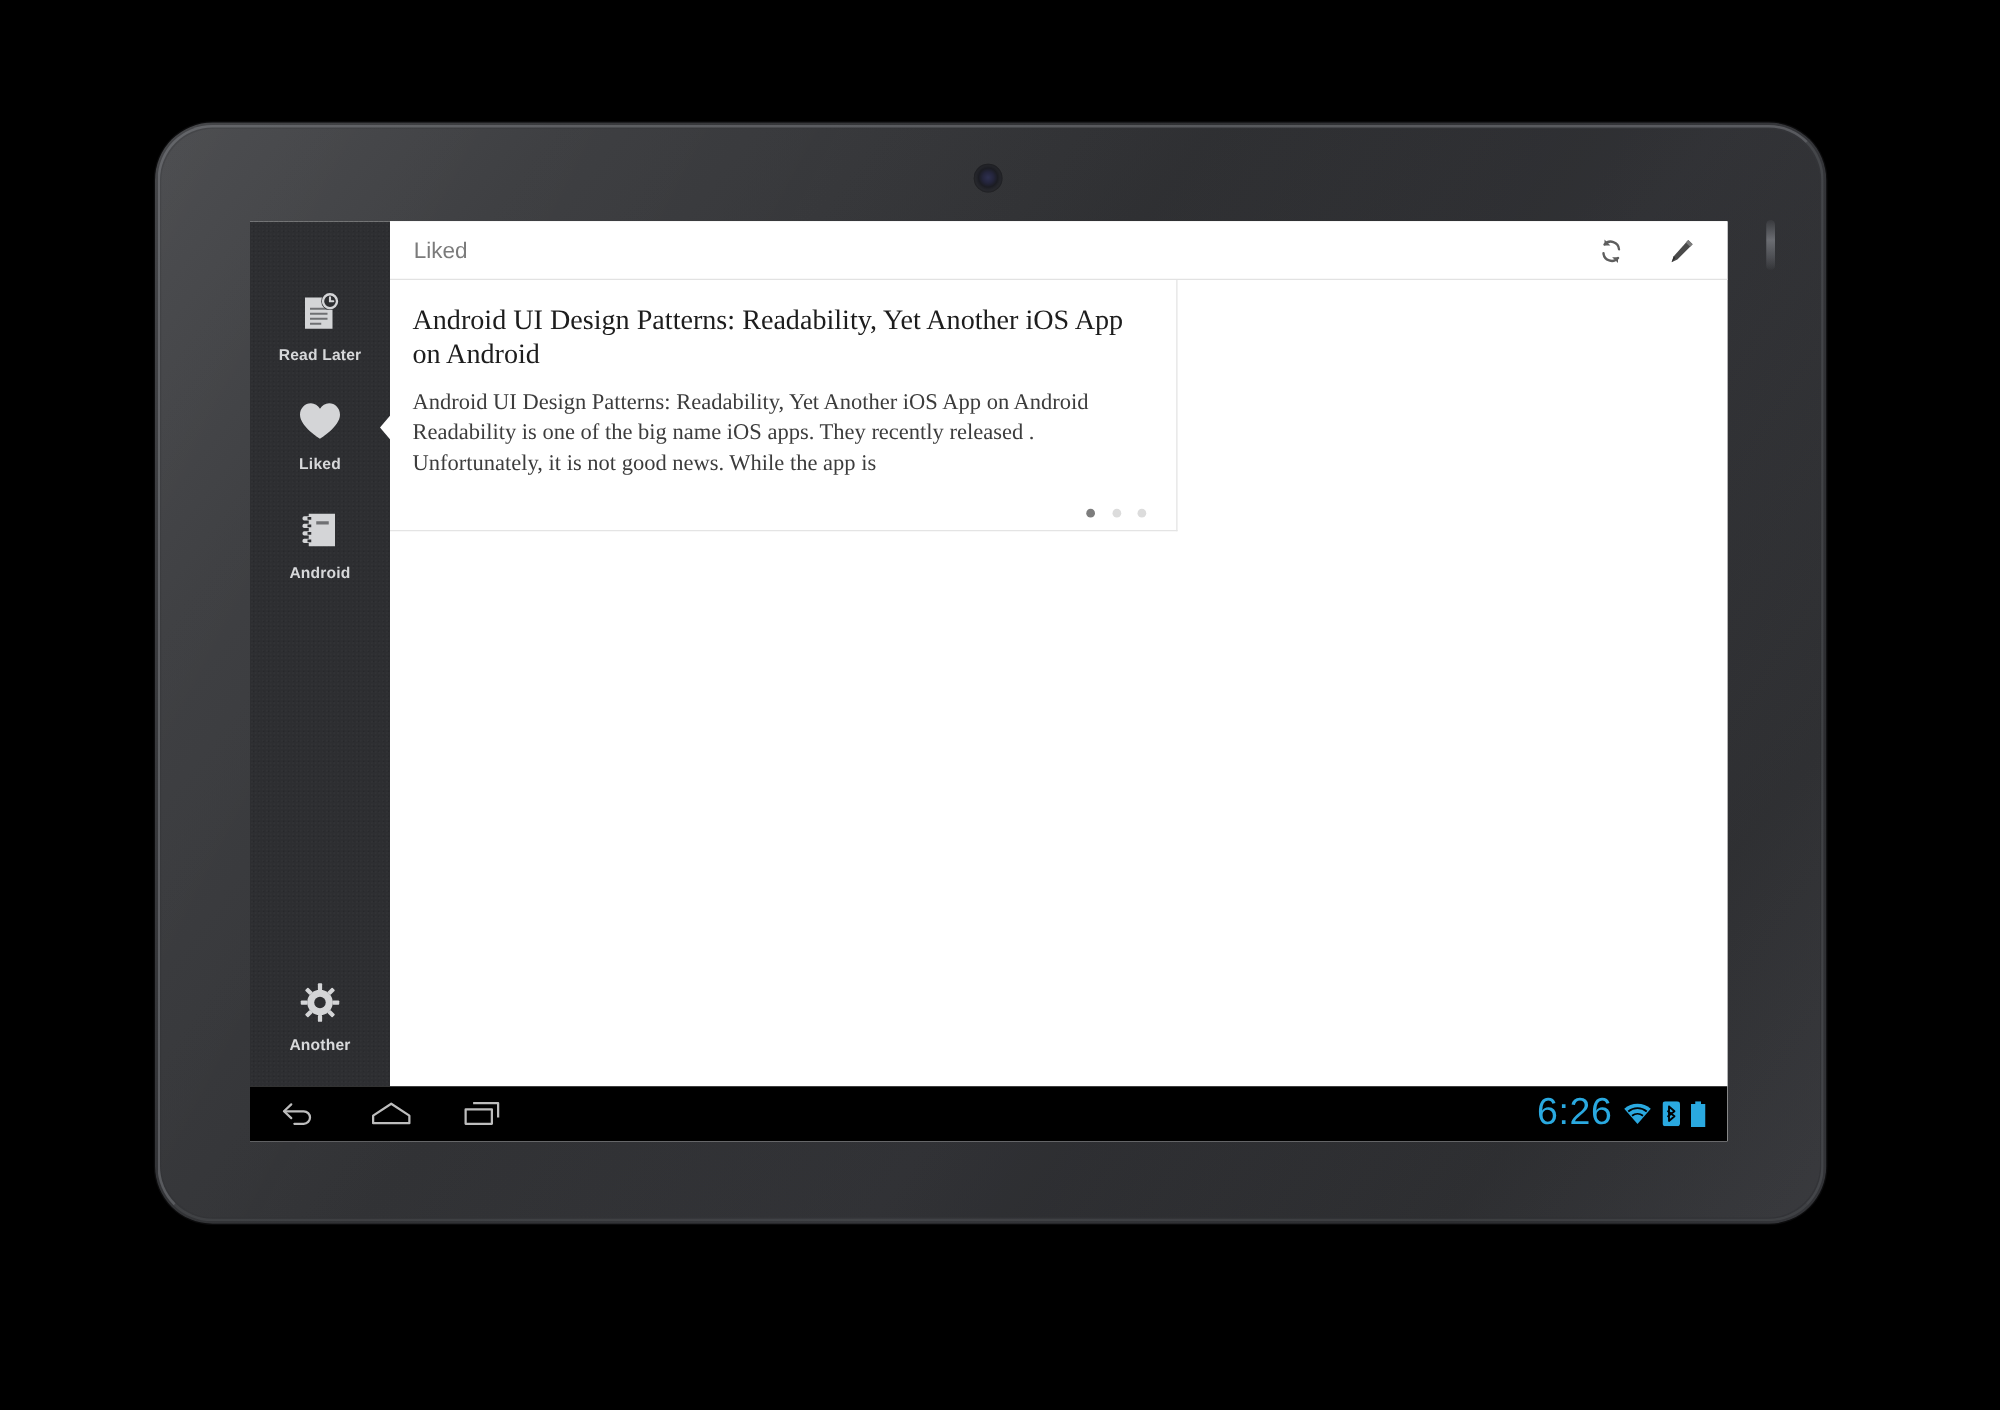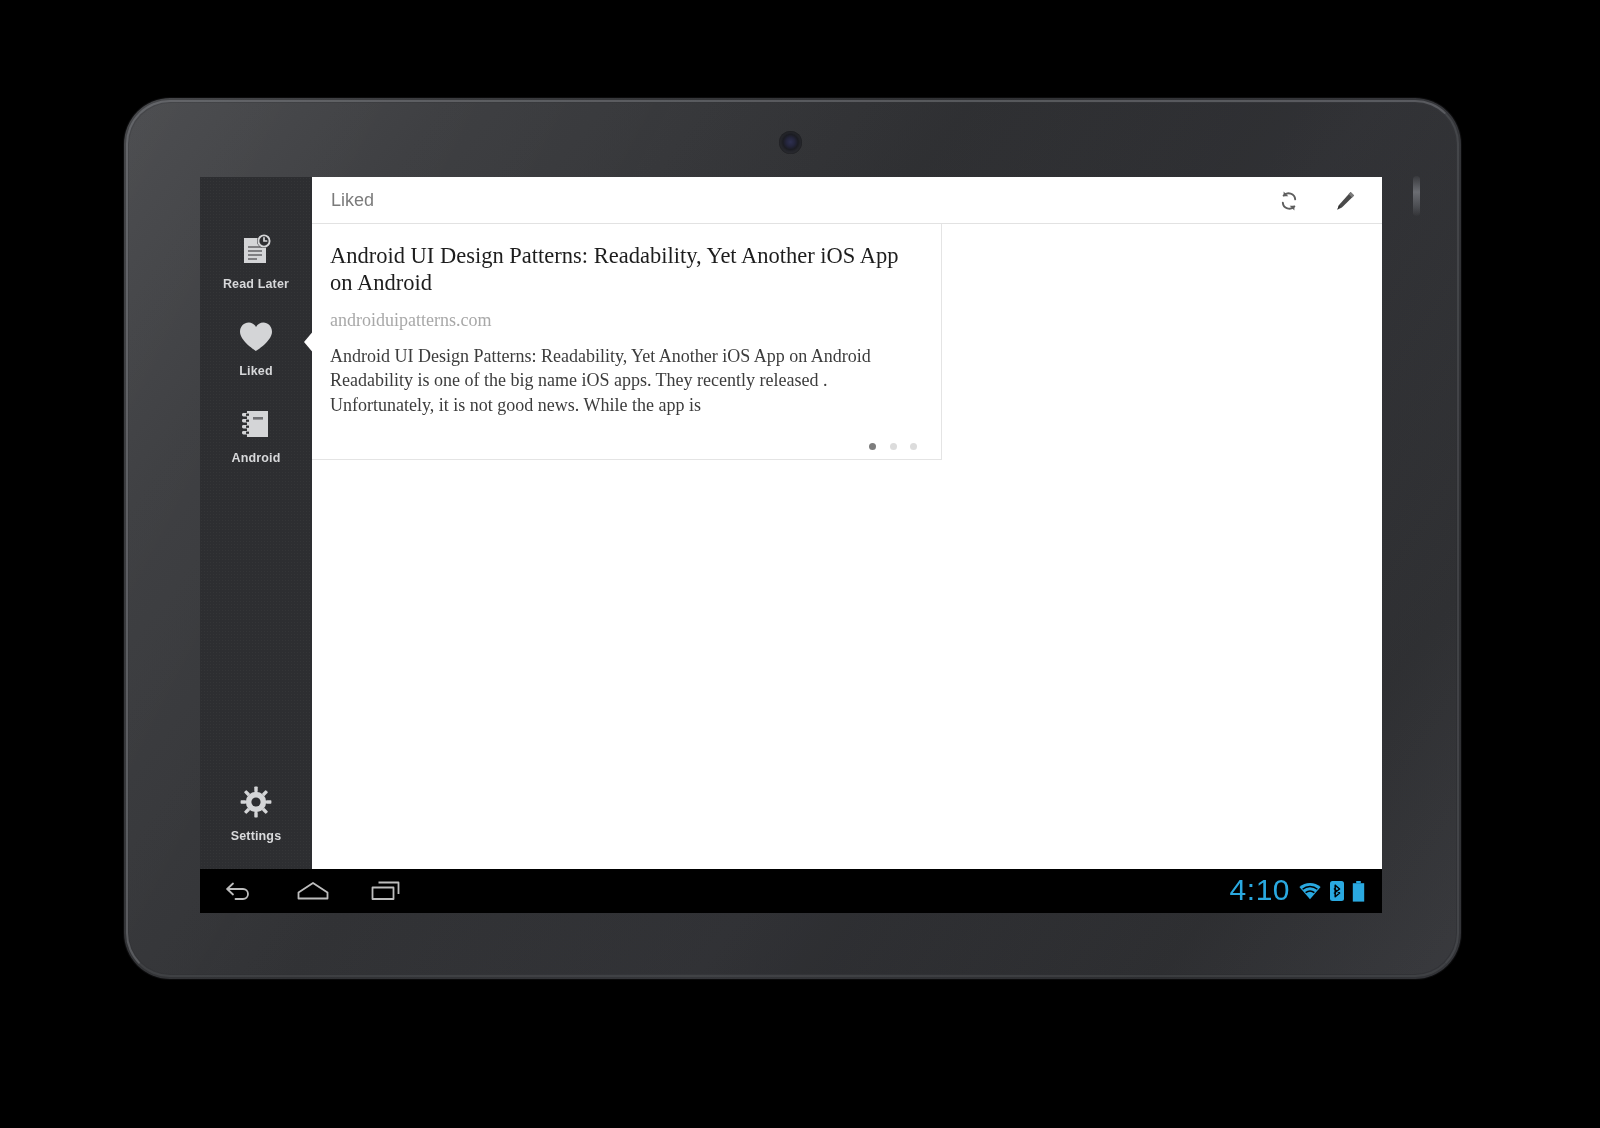--- a/index.html
+++ b/index.html
@@ -331,21 +331,21 @@
               <rect x="26" y="14.3" width="5.4" height="3.4" rx="0.7"></rect>
               <rect x="14.3" y="0.6" width="3.4" height="5.4" rx="0.7" transform="rotate(45 16 16)"></rect>
               <rect x="14.3" y="26" width="3.4" height="5.4" rx="0.7" transform="rotate(45 16 16)"></rect>
               <rect x="0.6" y="14.3" width="5.4" height="3.4" rx="0.7" transform="rotate(45 16 16)"></rect>
               <rect x="26" y="14.3" width="5.4" height="3.4" rx="0.7" transform="rotate(45 16 16)"></rect>
             </g>
           </g>
           <circle cx="16" cy="16" r="4.6" fill="#2d2e31"></circle>
         </svg>
       </div>
-      <div class="nav-label">Settings</div>
+      <div class="nav-label">Another</div>
     </div>
   </div>
 
   <div id="active-pointer"></div>
 
   <div id="content">
 
     <div id="app-header">
       <div id="header-title">Liked</div>
 
@@ -364,21 +364,20 @@
         <svg width="22" height="22" viewBox="0 0 22 22">
           <path d="M16.6 1.9 L20.1 5.4 L7.9 17.6 L3.3 19.8 L5.0 15.0 Z" fill="#4a4a4a"></path>
           <path d="M16.6 1.9 L20.1 5.4 L18.1 7.4 L14.6 3.9 Z" fill="#7c7c7c"></path>
           <path d="M3.3 19.8 L5.0 15.0 L6.4 16.4 Z" fill="#2b2b2b"></path>
         </svg>
       </div>
     </div>
 
     <div id="article-card">
       <h2 id="article-title">Android UI Design Patterns: Readability, Yet Another iOS App on Android</h2>
-      <div id="article-source">androiduipatterns.com</div>
       <div id="article-excerpt">Android UI Design Patterns: Readability, Yet Another iOS App on Android Readability is one of the big name iOS apps. They recently released . Unfortunately, it is not good news. While the app is</div>
       <div id="page-dots">
         <span class="dot active"></span>
         <span class="dot"></span>
         <span class="dot"></span>
       </div>
     </div>
   </div>
 
   <div id="system-bar">
@@ -401,21 +400,21 @@
     <div class="sys-btn" id="sys-recent">
       <svg width="32" height="24" viewBox="0 0 32 24">
         <g fill="none" stroke="#bdbdbd" stroke-width="1.8" stroke-linejoin="round">
           <path d="M8.5 3.5 H28.5 V15"></path>
           <rect x="2.5" y="8.5" width="21" height="11.5"></rect>
         </g>
       </svg>
     </div>
 
     <div id="status-cluster">
-      <div id="status-clock">4:10</div>
+      <div id="status-clock">6:26</div>
 
       <div class="status-icon">
         <svg width="24" height="20" viewBox="0 0 24 20">
           <path d="M12 18.2 L1.4 6.0 A16 16 0 0 1 22.6 6.0 Z" fill="#2aa9e0"></path>
           <g stroke="#000" stroke-width="1.5" fill="none">
             <path d="M4.6 8.2 A11.5 11.5 0 0 1 19.4 8.2"></path>
             <path d="M7.6 11.6 A7.2 7.2 0 0 1 16.4 11.6"></path>
           </g>
         </svg>
       </div>

